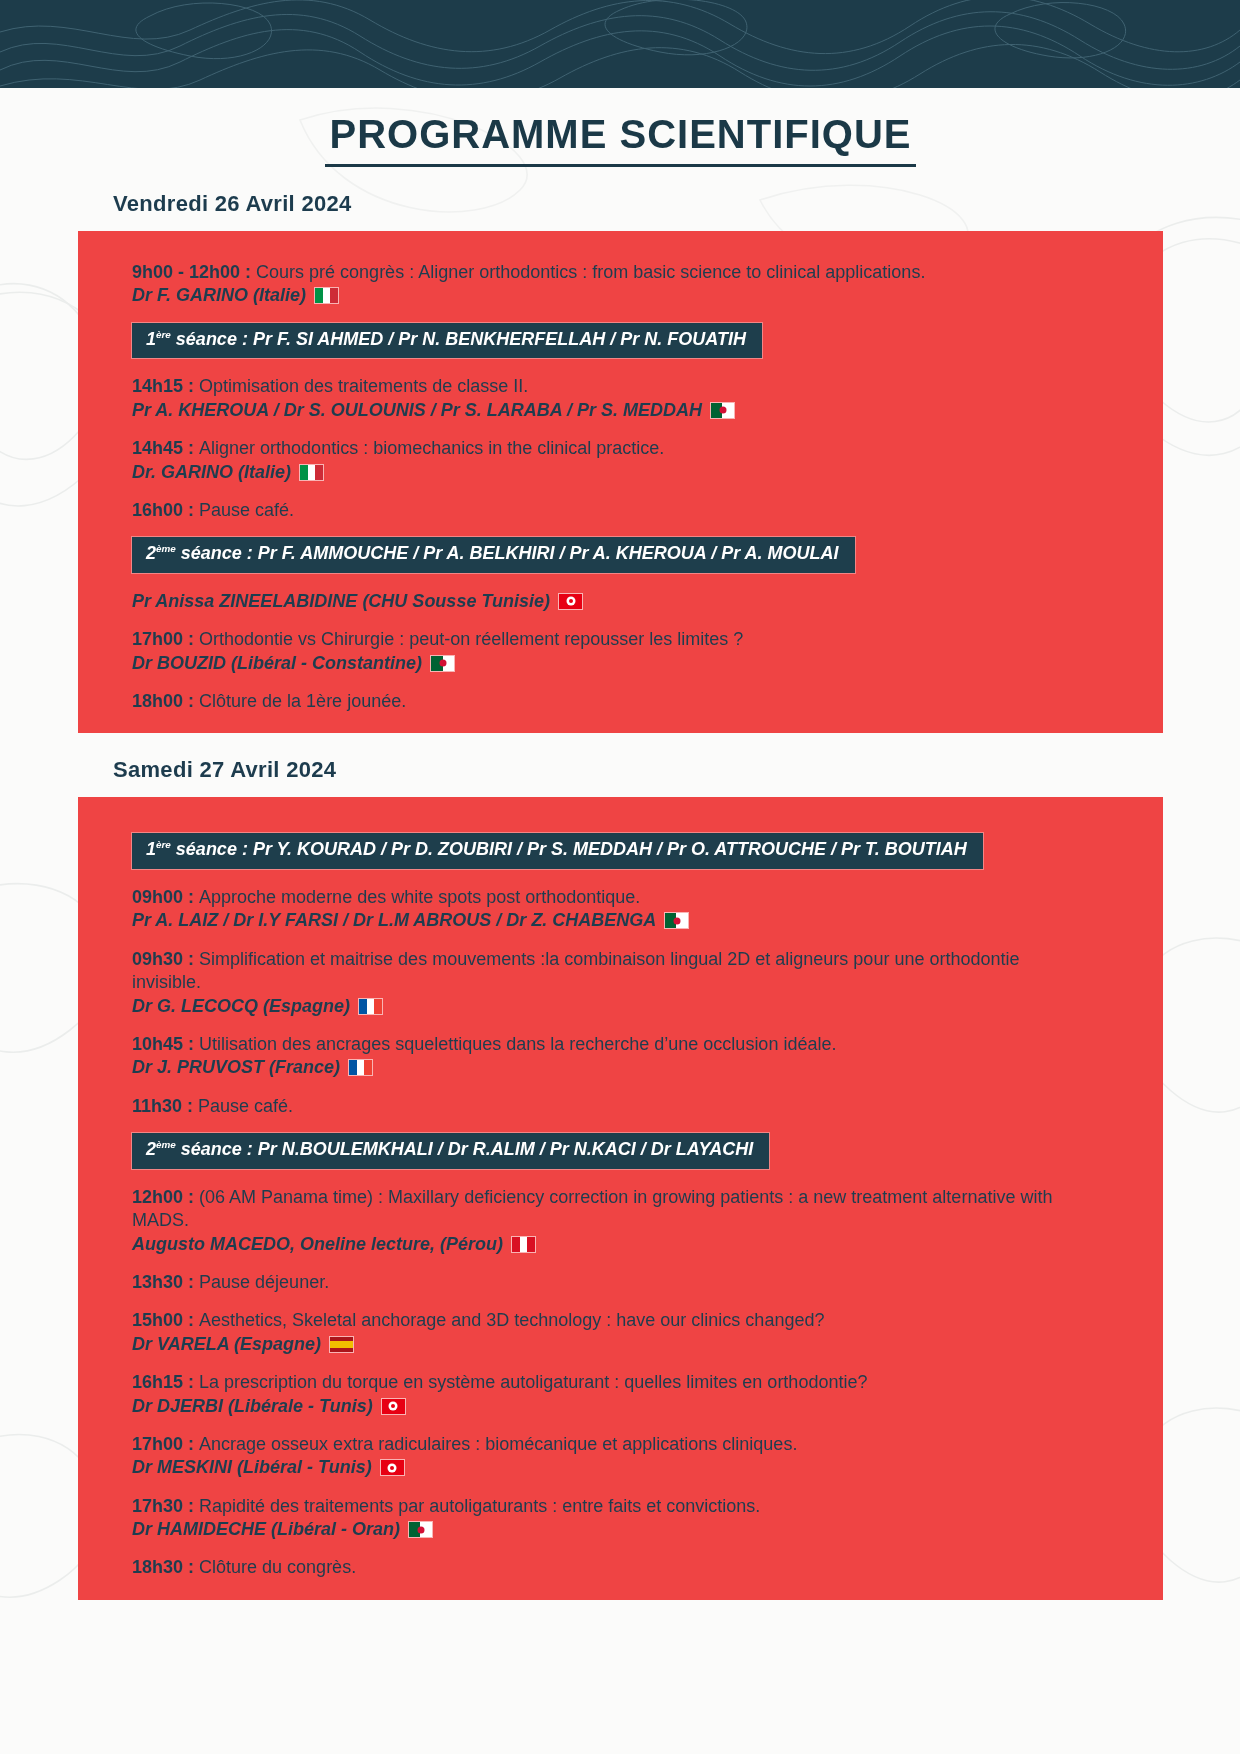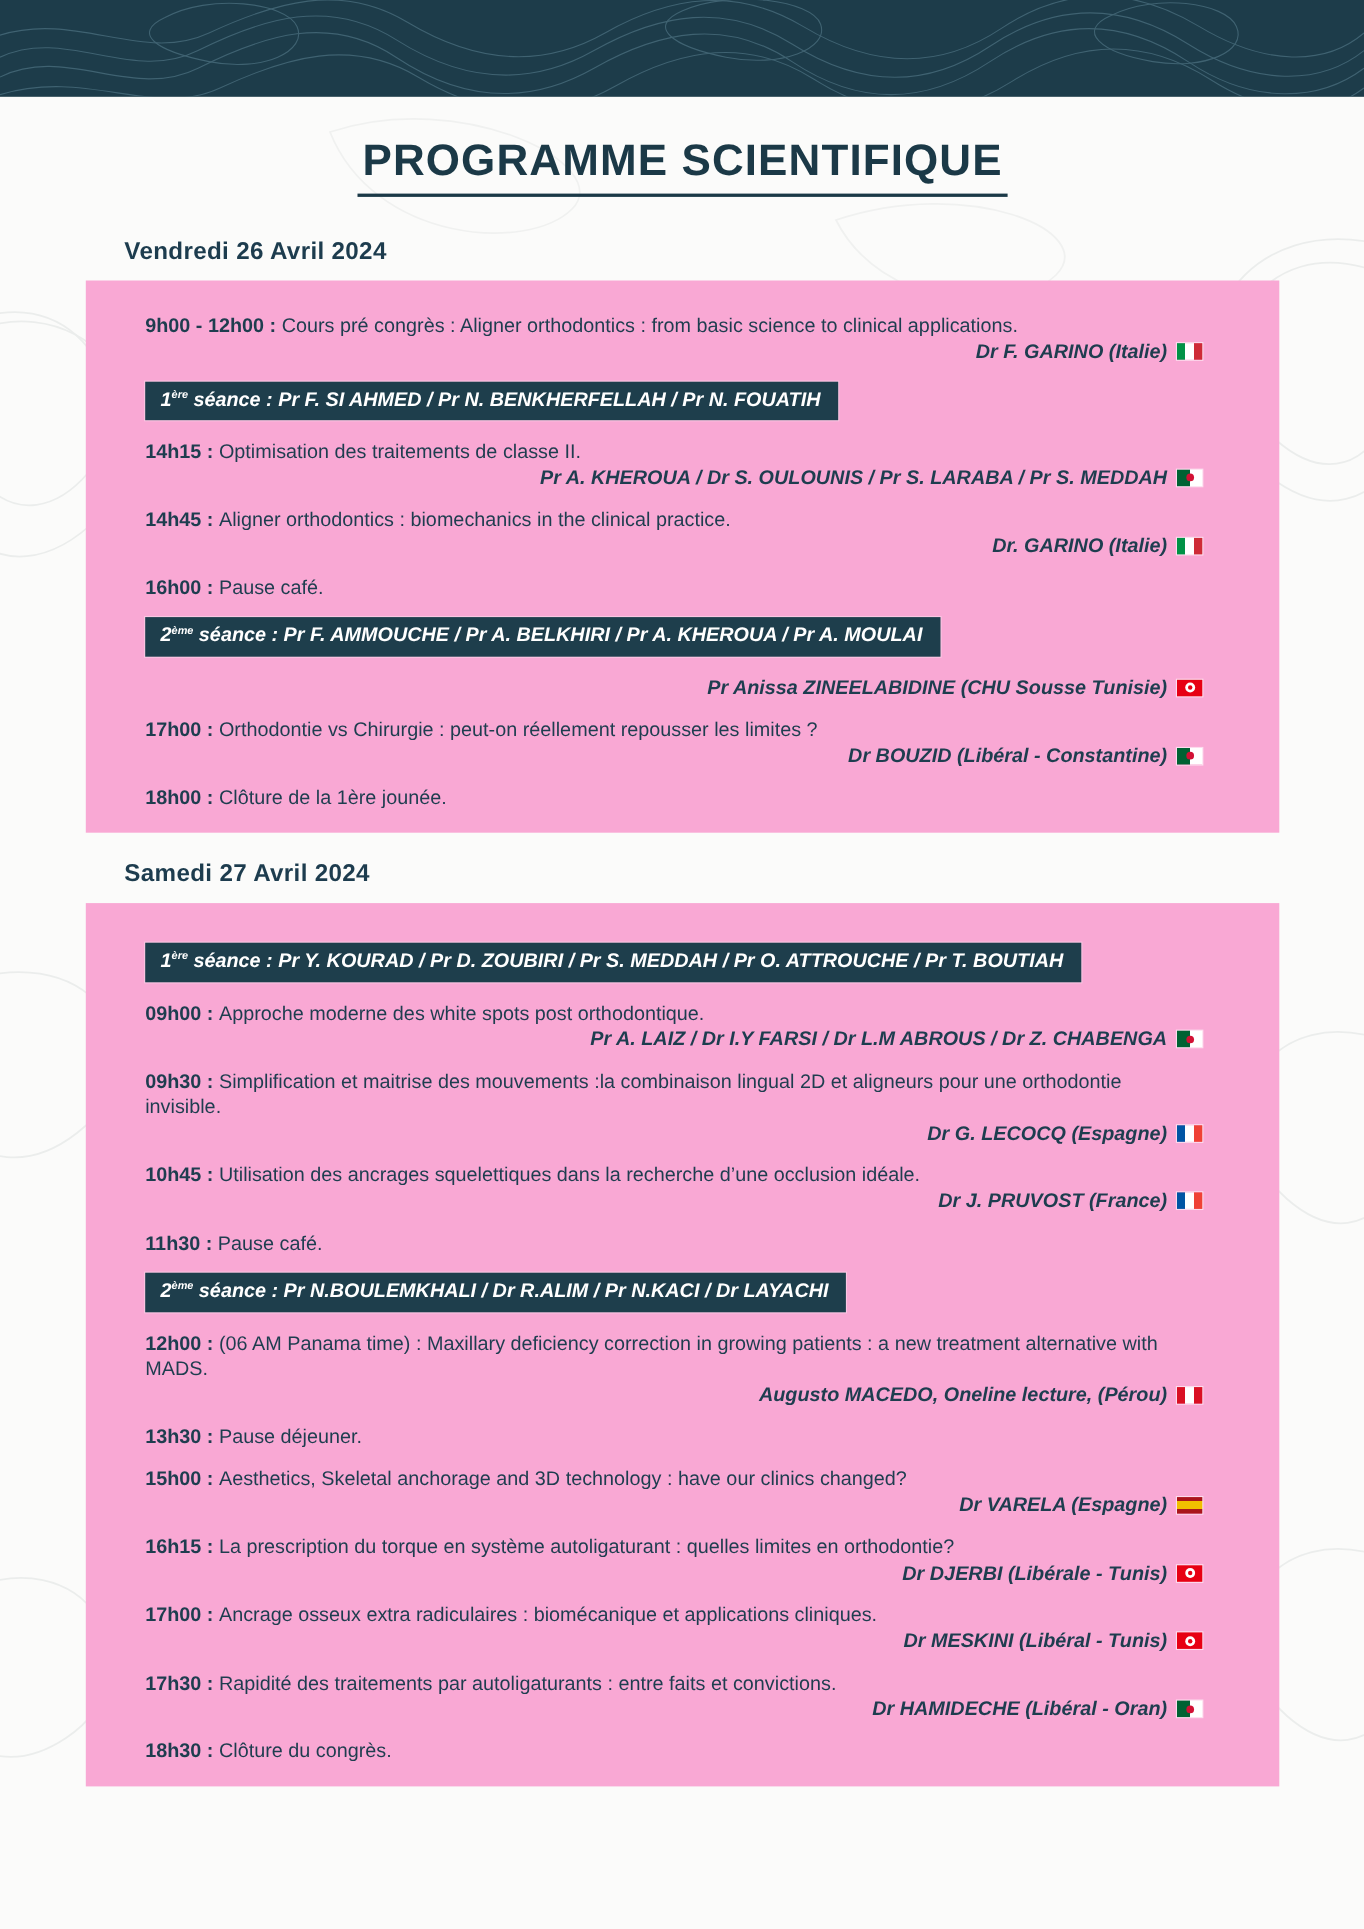--- a/index.html
+++ b/index.html
@@ -12,39 +12,39 @@
     overflow:hidden;position:relative;
   }
   .bg-topo{position:absolute;inset:0;z-index:0;pointer-events:none;}
   .band-top{
     position:relative;height:88px;background:#1d3c4a;flex:0 0 auto;z-index:1;overflow:hidden;
   }
   .band-top svg,.footer svg.contour{position:absolute;inset:0;}
   main{position:relative;z-index:1;flex:1 1 auto;padding:0 77px 0 78px;}
   .title-wrap{text-align:center;margin:24px 0 6px;}
   h1{
-    display:inline-block;margin:12px;
+    display:inline-block;margin:0;
     font-size:40px;font-weight:800;letter-spacing:1px;
     color:#1b3947;border-bottom:3px solid #1b3947;padding:0 4px 7px;
   }
   .day-heading{
     font-size:22px;font-weight:800;color:#1d3c4e;
     margin:24px 0 14px 35px;letter-spacing:.3px;
   }
   .panel{
-    background:#f9a8d4;
+    background:#ef4444;
     padding:30px 70px 5px 54px;
     box-sizing:border-box;width:100%;
   }
   .talk{margin:0 0 15px;}
   .talk-line{margin:0;font-size:18px;line-height:1.3;}
   .time{font-weight:800;}
   .desc{font-weight:400;}
   .speaker,.speaker-inline{font-weight:700;font-style:italic;}
-  .speaker{margin:0;font-size:18px;line-height:1.3;text-align:right;}
+  .speaker{margin:0;font-size:18px;line-height:1.3;}
   .session-bar{
     width:fit-content;max-width:100%;
     background:#1e3e4c;color:#ffffff;
     font-size:18px;font-weight:800;font-style:italic;
     padding:6px 16px 8px 14px;margin:6px 0 17px;
     box-shadow:0 0 0 1px rgba(255,255,255,.35);
     line-height:1.2;
   }
   .session-bar sup{font-size:.55em;font-weight:800;}
   .flag{

